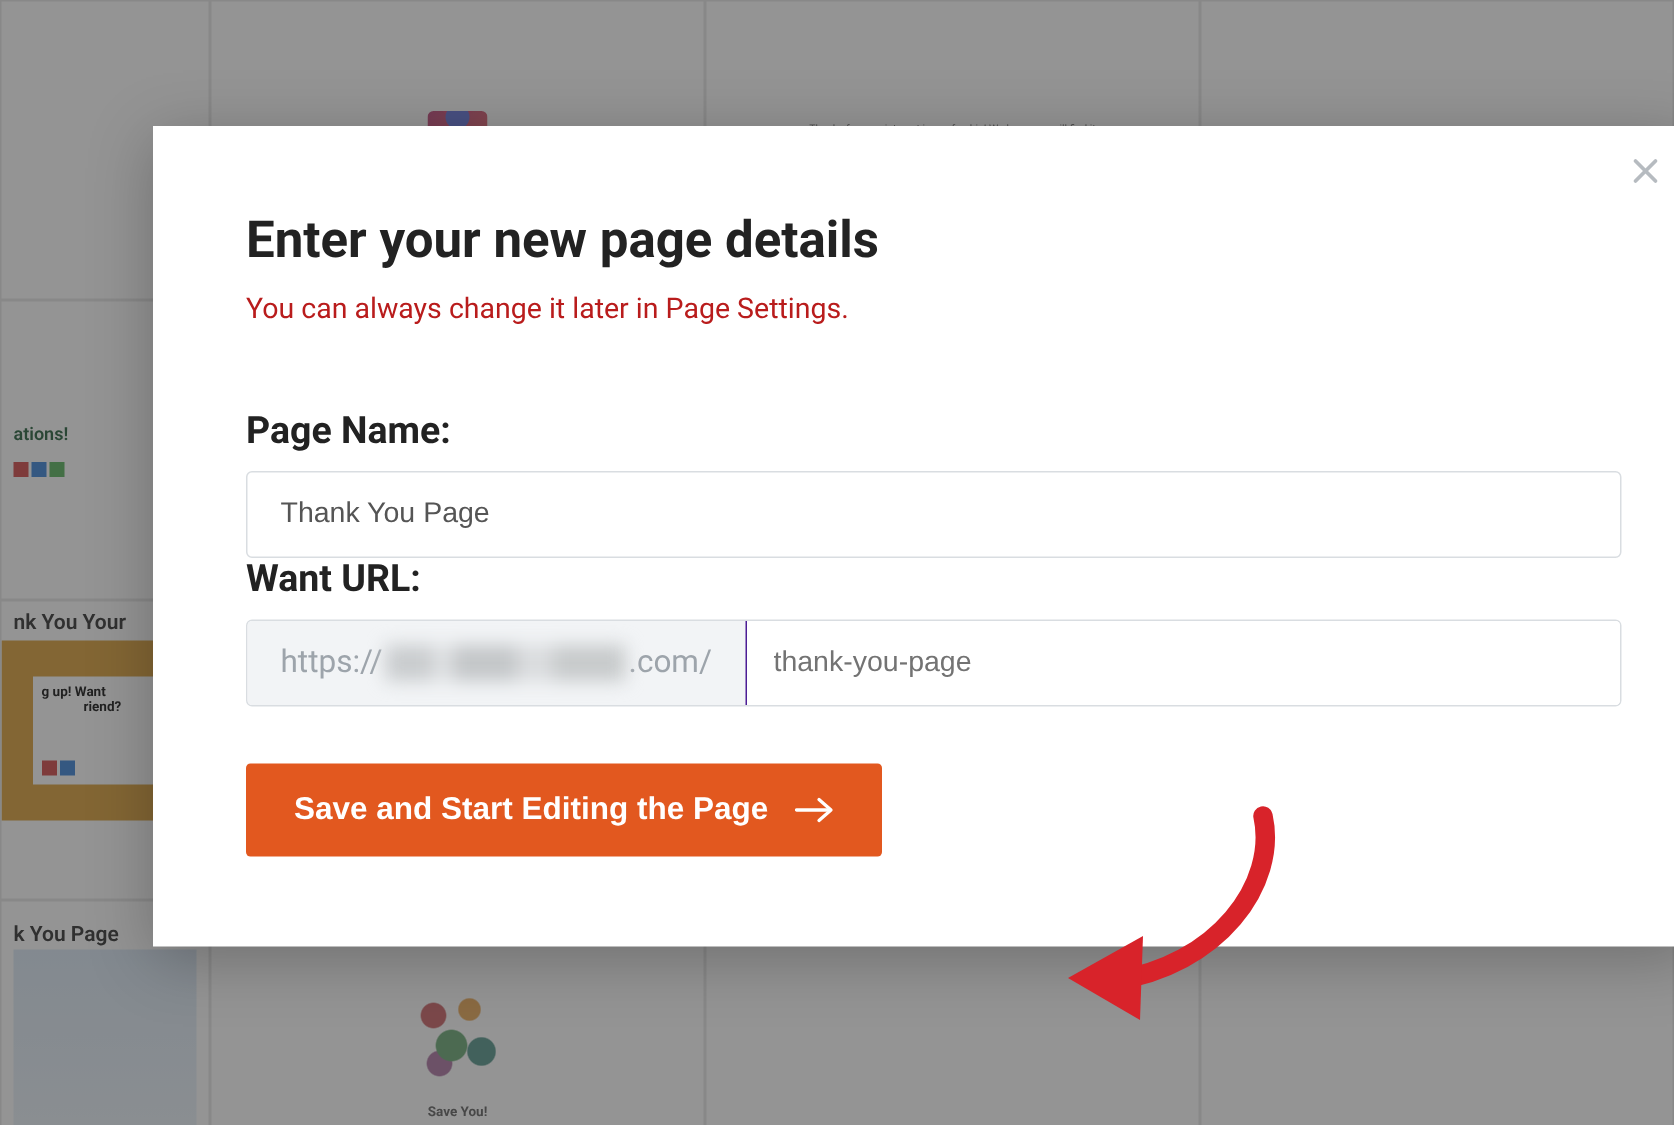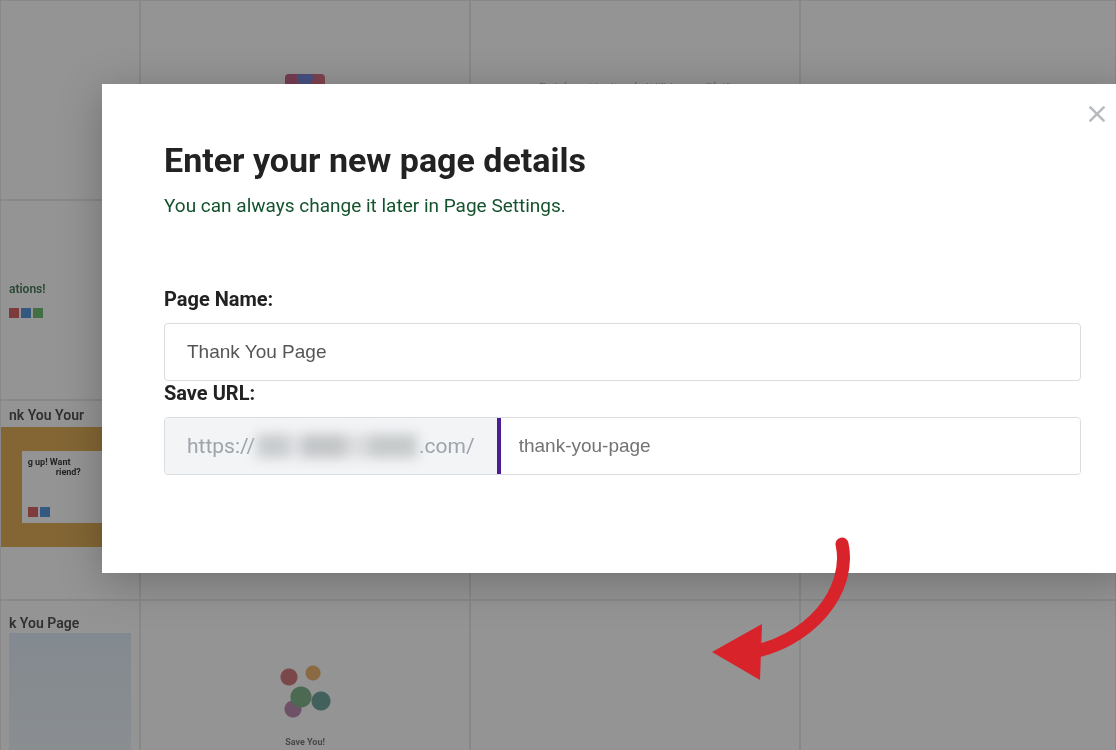--- a/index.html
+++ b/index.html
@@ -104,25 +104,25 @@
   .close-x svg { width:20px; height:20px; }
 
   .modal h1 {
     font-size: 34px;
     font-weight: 700;
     color: #222;
     margin-bottom: 14px;
   }
   .modal .subtitle {
     font-size: 19px;
-    color: #14532d;
-    margin-bottom: 70px;
+    color: #b91c1c;
+    margin-bottom: 56px;
   }
   .field-label {
-    font-size: 20px;
+    font-size: 25px;
     font-weight: 700;
     color: #222;
     margin-bottom: 12px;
   }
   .text-input {
     width: 100%;
     height: 58px;
     border: 1px solid #d9dde1;
     border-radius: 4px;
     padding: 0 22px;
@@ -140,21 +140,21 @@
     margin-bottom: 38px;
     overflow:hidden;
   }
   .url-prefix {
     background: #f2f4f6;
     color: #9da4ab;
     font-size: 21px;
     padding: 0 22px;
     display: flex;
     align-items: center;
-    border-right: 4px solid #4c1d95;
+    border-right: 1px solid #4c1d95;
     position: relative;
     white-space: nowrap;
   }
   .url-prefix .blur {
     display:inline-block;
     width:160px; height:24px;
     filter: blur(6px);
     background: linear-gradient(90deg,#c9ccce 0 20%,#dfe1e3 20% 28%,#c3c6c8 28% 55%,#dadcde 55% 70%,#c7cacb 70% 100%);
     margin: 0 2px;
     vertical-align: middle;
@@ -298,29 +298,36 @@
       <line x1="20" y1="4" x2="4" y2="20" stroke="currentColor" stroke-width="3" stroke-linecap="round"></line>
     </svg>
   </div>
 
   <h1>Enter your new page details</h1>
   <p class="subtitle">You can always change it later in Page Settings.</p>
 
   <div class="field-label">Page Name:</div>
   <input class="text-input" type="text" value="Thank You Page" style="">
 
-  <div class="field-label">Save URL:</div>
+  <div class="field-label">Want URL:</div>
   <div class="url-row">
     <div class="url-prefix">
       <span>https://</span>
         <span class="blur"></span>
         <span>.com/</span>
     </div>
     <input class="url-input" type="text" value="thank-you-page" style="">
   </div>
 
+  <button class="save-btn">
+    <span>Save and Start Editing the Page</span>
+    <svg viewBox="0 0 26 18">
+      <line x1="1" y1="9" x2="23" y2="9" stroke="#fff" stroke-width="2.2" stroke-linecap="round"></line>
+      <polyline points="16,2 24,9 16,16" fill="none" stroke="#fff" stroke-width="2.2" stroke-linecap="round" stroke-linejoin="round"></polyline>
+    </svg>
+  </button>
 
   
   <svg class="arrow" viewBox="0 0 160 150">
     <path d="M140 10 C 150 55, 110 110, 40 120" fill="none" stroke="#d8232a" stroke-width="13" stroke-linecap="round"></path>
     <polygon points="10,118 60,90 58,146" fill="#d8232a"></polygon>
   </svg>
 </div>
 
 </body></html>

